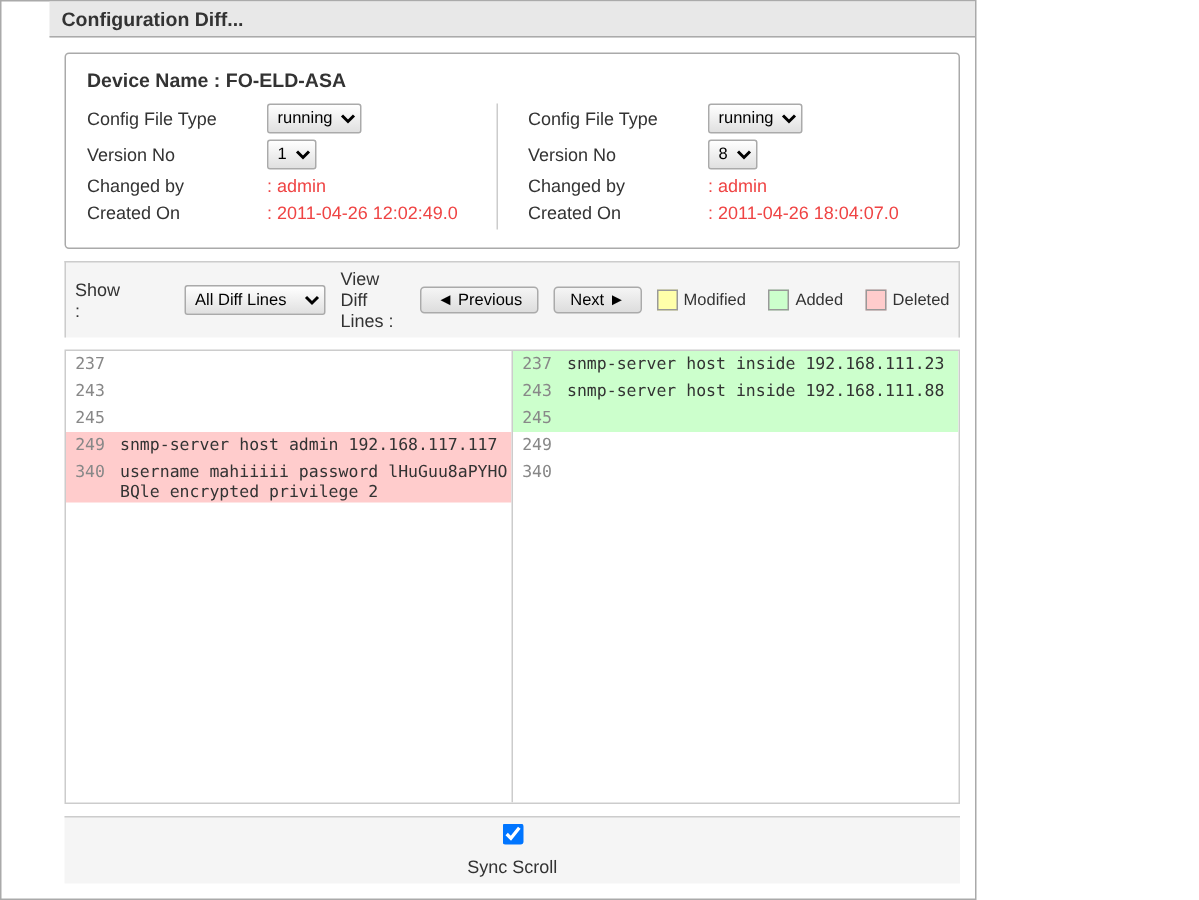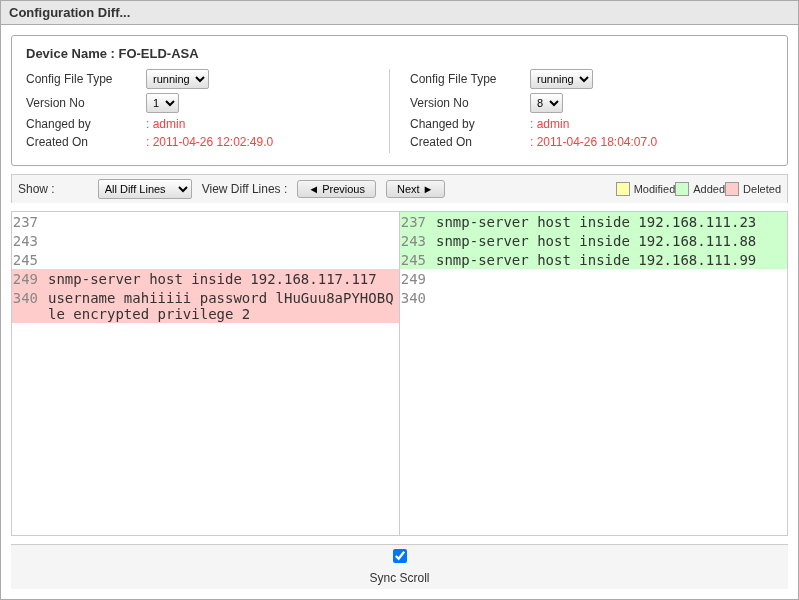--- a/index.html
+++ b/index.html
@@ -6,25 +6,26 @@
     body {
       font-family: Arial, sans-serif;
       font-size: 12px;
       background: #fff;
       color: #333;
       width: 799px;
       height: 600px;
       overflow: hidden;
     }
     .page-container {
-      width: 799px;
+      width: 651px;
       height: 600px;
       display: flex;
       flex-direction: column;
       border: 1px solid #aaa;
+      padding-left: 32px;
     }
     .header {
       background: #e8e8e8;
       border-bottom: 1px solid #aaa;
       padding: 4px 8px;
       font-size: 13px;
       font-weight: bold;
       color: #333;
     }
     .main-content {
@@ -130,21 +131,21 @@
       font-size: 11px;
       cursor: pointer;
       display: flex;
       align-items: center;
       gap: 3px;
     }
     .legend {
       margin-left: auto;
       display: flex;
       align-items: center;
-      gap: 0;
+      gap: 15px;
       font-size: 11px;
     }
     .legend-item {
       display: flex;
       align-items: center;
       gap: 4px;
     }
     .legend-box {
       width: 14px;
       height: 14px;
@@ -164,21 +165,21 @@
     }
     .diff-pane + .diff-pane {
       border-left: 1px solid #ccc;
     }
     .diff-line {
       display: flex;
       align-items: flex-start;
       min-height: 18px;
       padding: 1px 0;
       font-family: monospace;
-      font-size: 14px;
+      font-size: 11px;
     }
     .line-num {
       min-width: 32px;
       text-align: right;
       padding-right: 6px;
       color: #888;
       user-select: none;
       flex-shrink: 0;
       padding-top: 1px;
     }
@@ -330,39 +331,38 @@
           <div class="diff-line line-normal">
             <span class="line-num">243</span>
             <span class="line-content"></span>
           </div>
           <div class="diff-line line-normal">
             <span class="line-num">245</span>
             <span class="line-content"></span>
           </div>
           <div class="diff-line line-deleted">
             <span class="line-num">249</span>
-            <span class="line-content">snmp-server host inside 192.168.117.117</span>
+            <span class="line-content">snmp-server host admin 192.168.117.117</span>
           </div>
           <div class="diff-line line-deleted">
             <span class="line-num">340</span>
             <span class="line-content">username mahiiiii password lHuGuu8aPYHOBQle encrypted privilege 2</span>
           </div>
         </div>
       <div class="diff-pane" id="right-pane">
           <div class="diff-line line-added">
             <span class="line-num">237</span>
             <span class="line-content">snmp-server host inside 192.168.111.23</span>
           </div>
           <div class="diff-line line-added">
             <span class="line-num">243</span>
             <span class="line-content">snmp-server host inside 192.168.111.88</span>
           </div>
           <div class="diff-line line-added">
             <span class="line-num">245</span>
-            <span class="line-content">snmp-server host inside 192.168.111.99</span>
           </div>
           <div class="diff-line line-normal">
             <span class="line-num">249</span>
             <span class="line-content"></span>
           </div>
           <div class="diff-line line-normal">
             <span class="line-num">340</span>
             <span class="line-content"></span>
           </div>
         </div>

